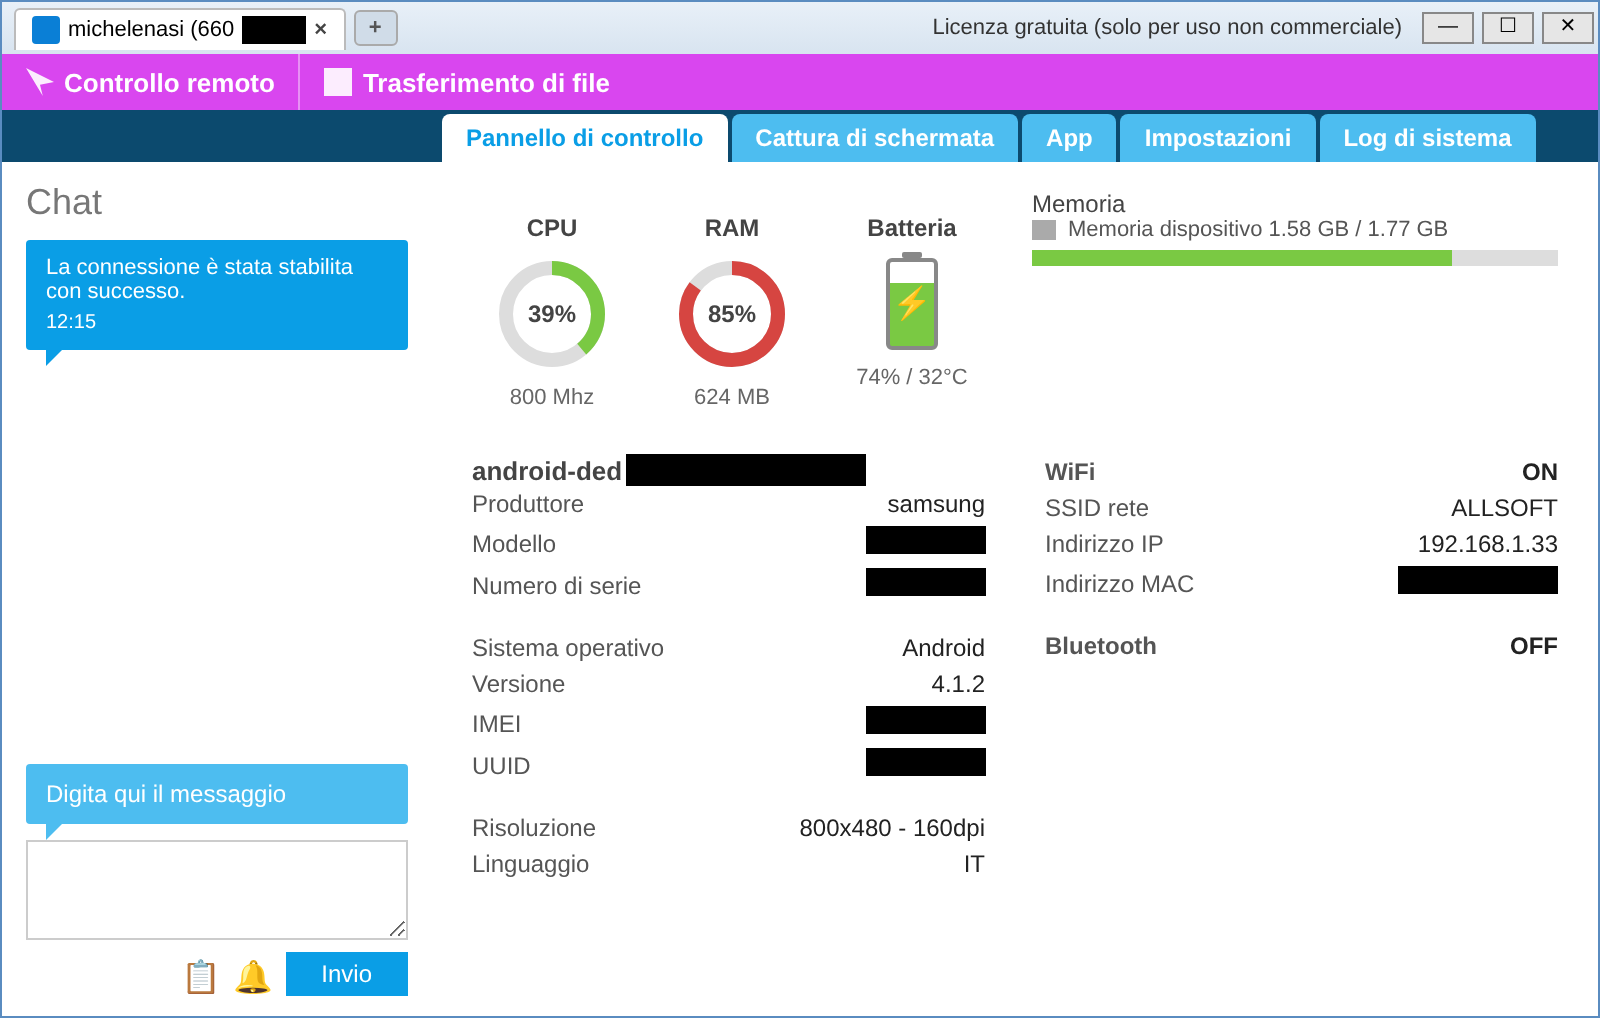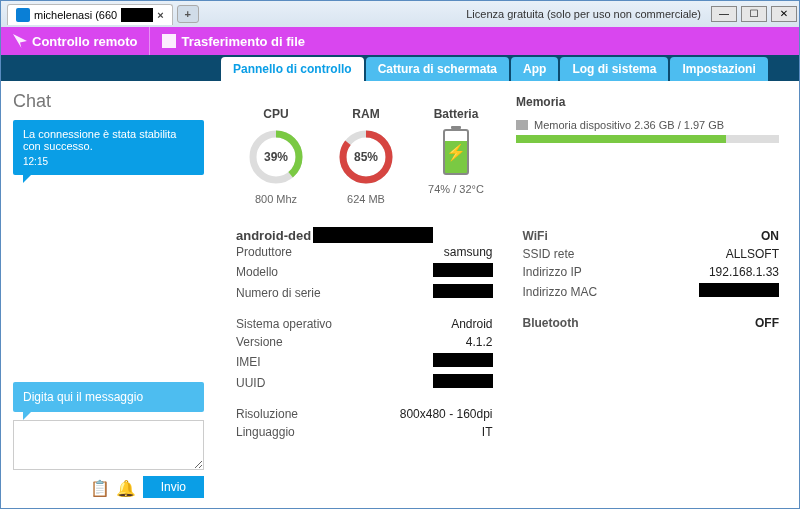--- a/index.html
+++ b/index.html
@@ -36,21 +36,21 @@
 .gbox { width: 80px; text-align: center; }
 .gbox h4 { font-size: 12px; font-weight: bold; margin-bottom: 8px; margin-top: 12px; }
 .gsub { font-size: 11px; color: #666; margin-top: 8px; }
 .donut { width: 56px; height: 56px; margin: 0 auto; position: relative; }
 .donut svg { transform: rotate(-90deg); }
 .donut .pct { position: absolute; inset: 0; display: flex; align-items: center; justify-content: center; font-size: 12px; font-weight: bold; }
 .battery { width: 26px; height: 46px; border: 2px solid #888; border-radius: 3px; margin: 4px auto 0; position: relative; background: linear-gradient(to top,#7ac943 75%,#fff 75%); }
 .battery:before { content: ""; position: absolute; top: -5px; left: 50%; transform: translateX(-50%); width: 10px; height: 3px; background: #888; border-radius: 1px; }
 .battery .bolt { position: absolute; inset: 0; color: #fff; text-align: center; line-height: 44px; font-size: 16px; }
 .memblock { margin-left: 10px; flex: 1; }
-.memblock h4 { font-size: 12px; font-weight: bold; margin-bottom: 10px; }
+.memblock h4 { font-size: 12px; font-weight: normal; }
 .memlabel { font-size: 11px; color: #555; display: flex; align-items: center; gap: 6px; }
 .memlabel .chip { width: 12px; height: 10px; background: #aaa; }
 .membar { height: 8px; background: #ddd; margin-top: 4px; position: relative; }
 .membar .fill { height: 100%; background: #7ac943; width: 80%; }
 .infogrid { display: flex; margin-top: 22px; gap: 30px; font-size: 12px; }
 .col { flex: 1; }
 .row { display: flex; justify-content: space-between; padding: 2px 0; min-height: 18px; align-items: center; }
 .row .k { color: #555; }
 .row .v { color: #222; text-align: right; }
 .row .v.bold { font-weight: bold; }
@@ -85,22 +85,22 @@
   <div class="topbtn">
     <span class="topicon"></span>
     <span style="font-weight:bold">Trasferimento di file</span>
   </div>
 </div>
 
 <div class="tabrow">
   <div class="mtab active">Pannello di controllo</div>
   <div class="mtab">Cattura di schermata</div>
   <div class="mtab">App</div>
+  <div class="mtab">Impostazioni</div>
   <div class="mtab">Log di sistema</div>
-  <div class="mtab">Impostazioni</div>
 </div>
 
 <div class="mainwrap">
   <div class="chatcol">
     <h3>Chat</h3>
     <div class="bubble">
       <span>La connessione è stata stabilita con successo.</span>
       <span class="bubtime">12:15</span>
     </div>
     <div class="inputbubble">Digita qui il messaggio</div>
@@ -140,21 +140,21 @@
         <h4>Batteria</h4>
         <div class="battery">
             <span class="bolt">⚡</span>
           </div>
         <div class="gsub">74% / 32°C</div>
       </div>
       <div class="memblock">
         <h4>Memoria</h4>
         <div class="memlabel">
             <span class="chip"></span>
-            <span>Memoria dispositivo 2.36 GB / 1.97 GB</span>
+            <span>Memoria dispositivo 1.58 GB / 1.77 GB</span>
           </div>
         <div class="membar">
             <div class="fill"></div>
           </div>
       </div>
     </div>
 
     <div class="infogrid">
       <div class="col">
         <div class="devname">

